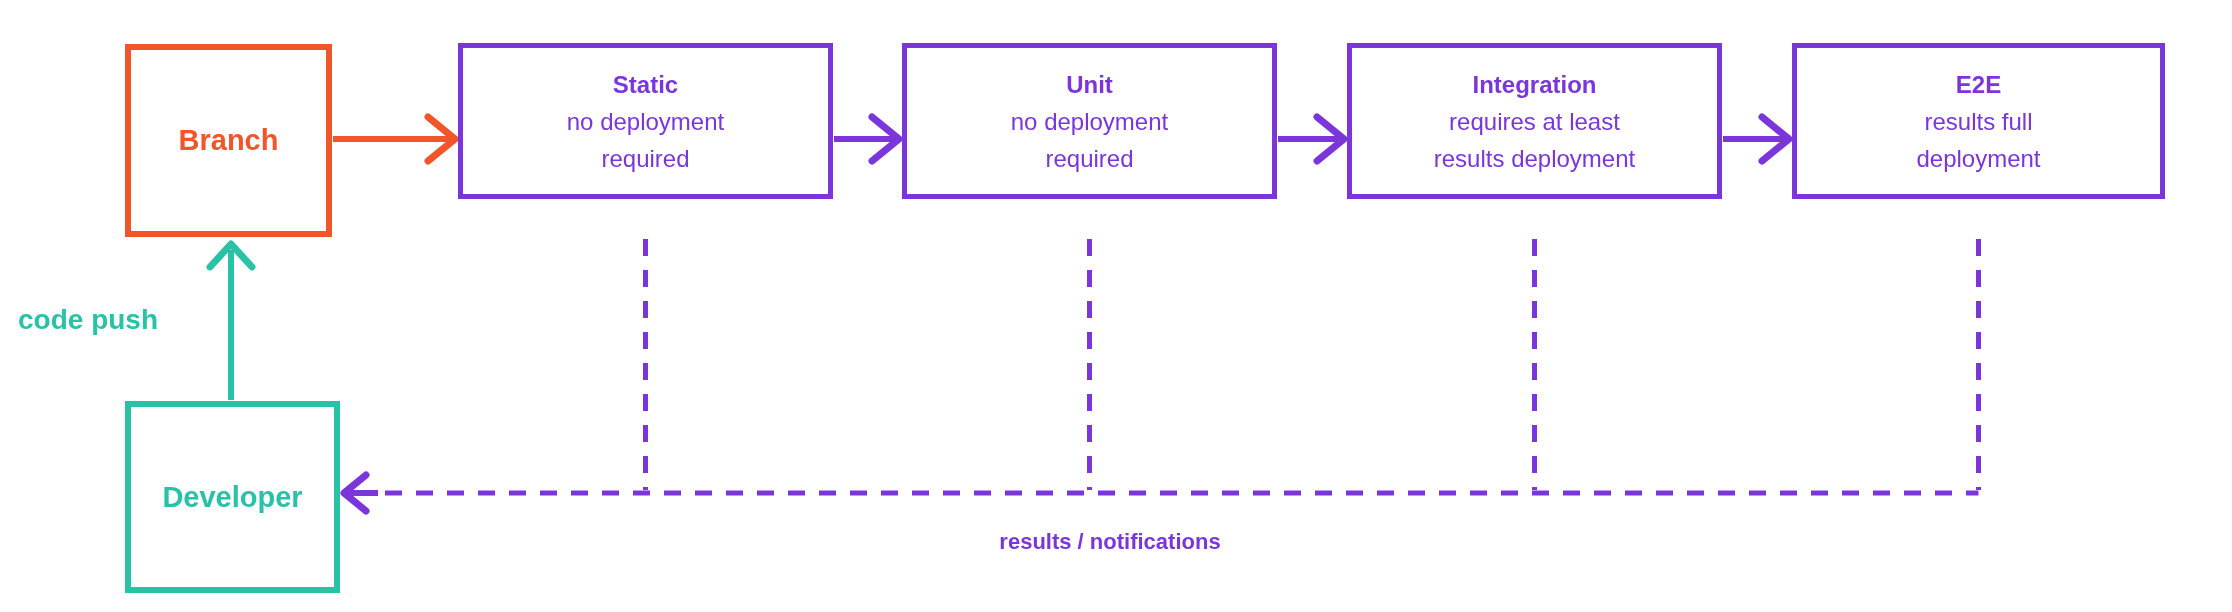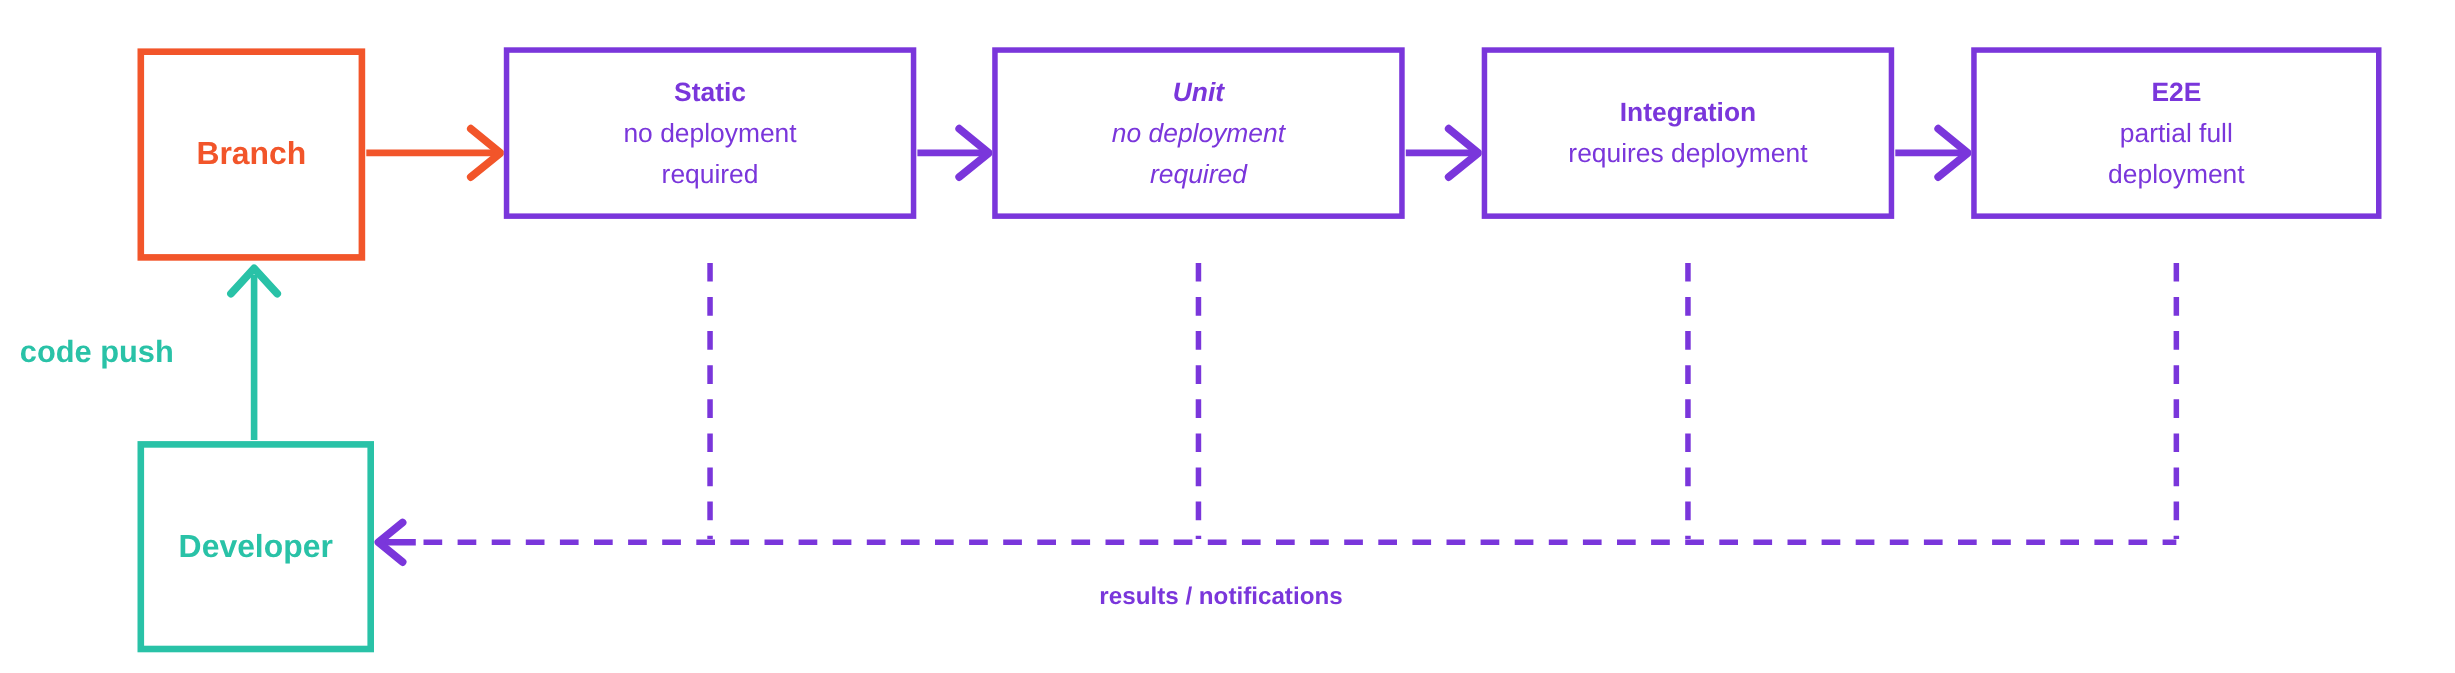--- a/index.html
+++ b/index.html
@@ -48,21 +48,21 @@
   }
   .stage-box {
     top: 43px;
     width: 375px; height: 156px;
     border: 5px solid var(--c-purple, #7A36DB);
     color: var(--c-purple, #7A36DB);
     font-size: 24px;
     line-height: 37px;
   }
   .stage-static      { left: 458px; }
-  .stage-unit        { left: 902px; font-style: italic; }
+  .stage-unit        { left: 902px; }
   .stage-integration { left: 1347px; }
   .stage-e2e         { left: 1792px; width: 373px; text-align: right; }
   .stage-title { font-weight: 700; }
   .stage-desc  { font-weight: 400; }
   
   .edge-label {
     position: absolute;
     font-weight: 700;
     white-space: nowrap;
   }
@@ -147,26 +147,27 @@
   </div>
 
   <div class="box stage-box stage-unit">
     <div class="stage-title">Unit</div>
     <div class="stage-desc">no deployment</div>
     <div class="stage-desc">required</div>
   </div>
 
   <div class="box stage-box stage-integration">
     <div class="stage-title">Integration</div>
-    <div class="stage-desc">requires deployment</div>
+    <div class="stage-desc">requires at least</div>
+    <div class="stage-desc">results deployment</div>
   </div>
 
   <div class="box stage-box stage-e2e">
     <div class="stage-title">E2E</div>
-    <div class="stage-desc">partial full</div>
+    <div class="stage-desc">results full</div>
     <div class="stage-desc">deployment</div>
   </div>
 
   <div class="edge-label code-push-label">code push</div>
 
   <div class="edge-label results-label">results / notifications</div>
 
 </div>
 
 </body></html>

